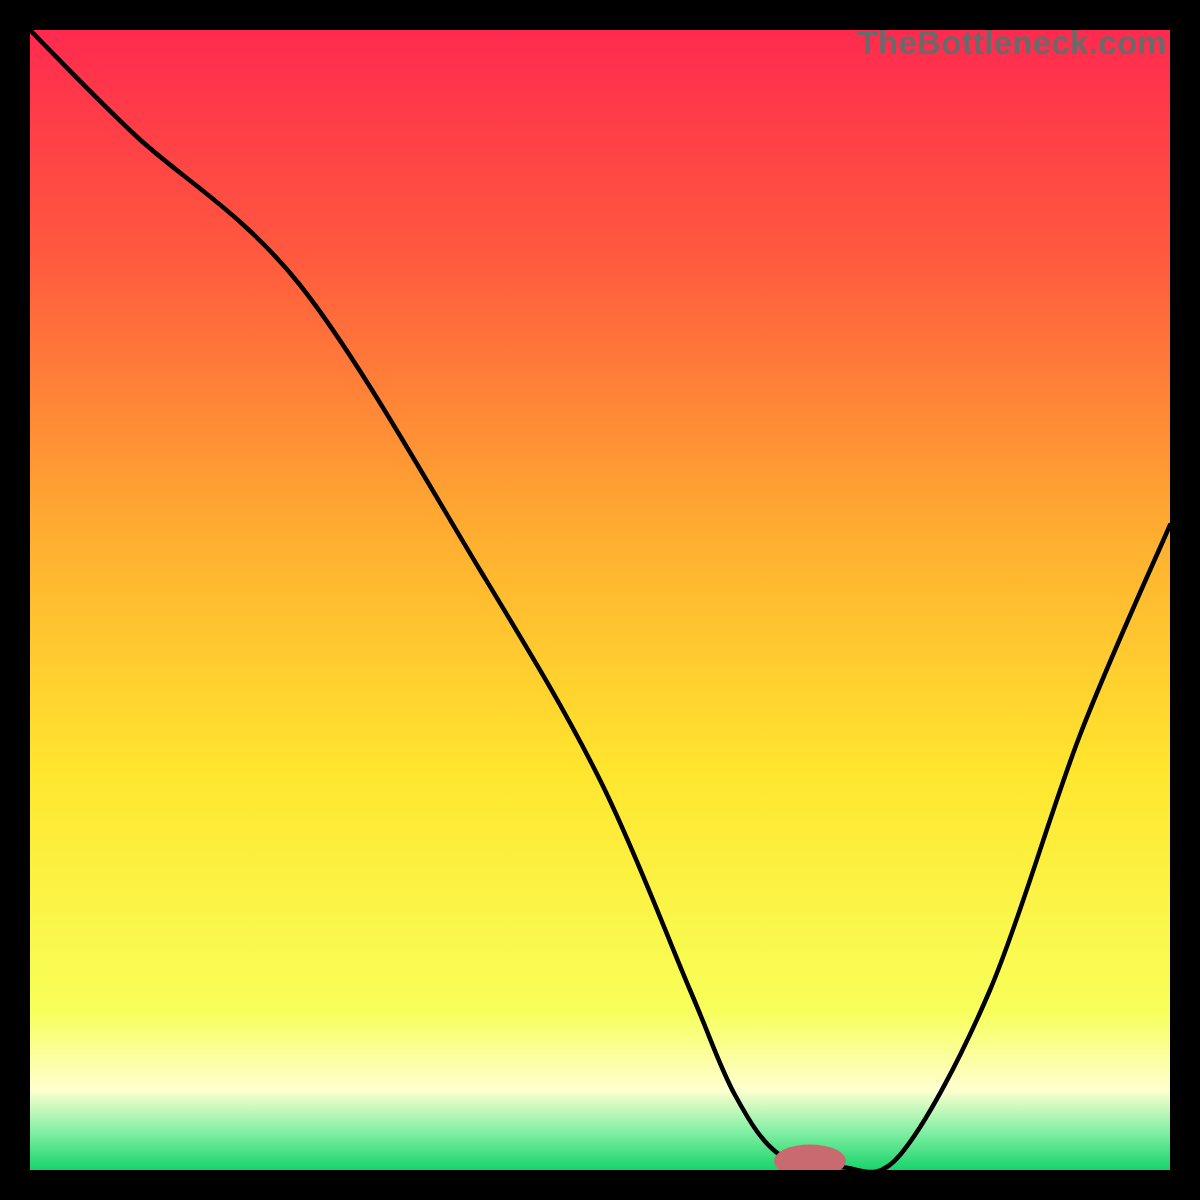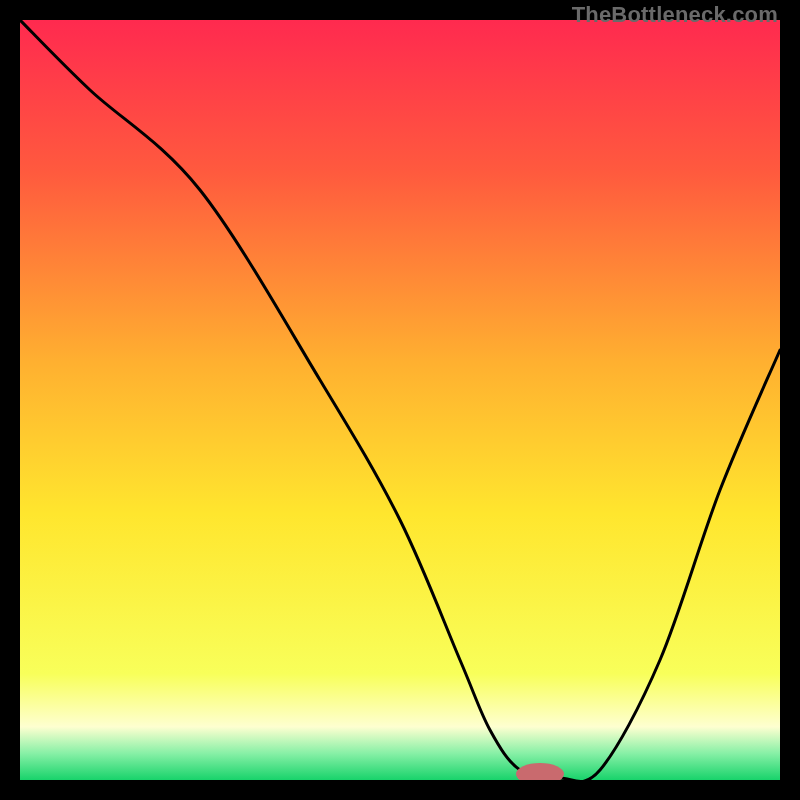--- a/index.html
+++ b/index.html
@@ -13,21 +13,21 @@
   .frame {
     position: absolute;
     left: 20px;
     top: 20px;
     width: 760px;
     height: 760px;
     background: #000;
   }
   .watermark {
     position: absolute;
-    top: 2px;
+    top: 16px;
     right: 22px;
     font-family: Arial, Helvetica, sans-serif;
     font-size: 22px;
     font-weight: 600;
     color: #6a6a6a;
     letter-spacing: 0.2px;
   }
   svg { display: block; }
 </style>
 </head>

